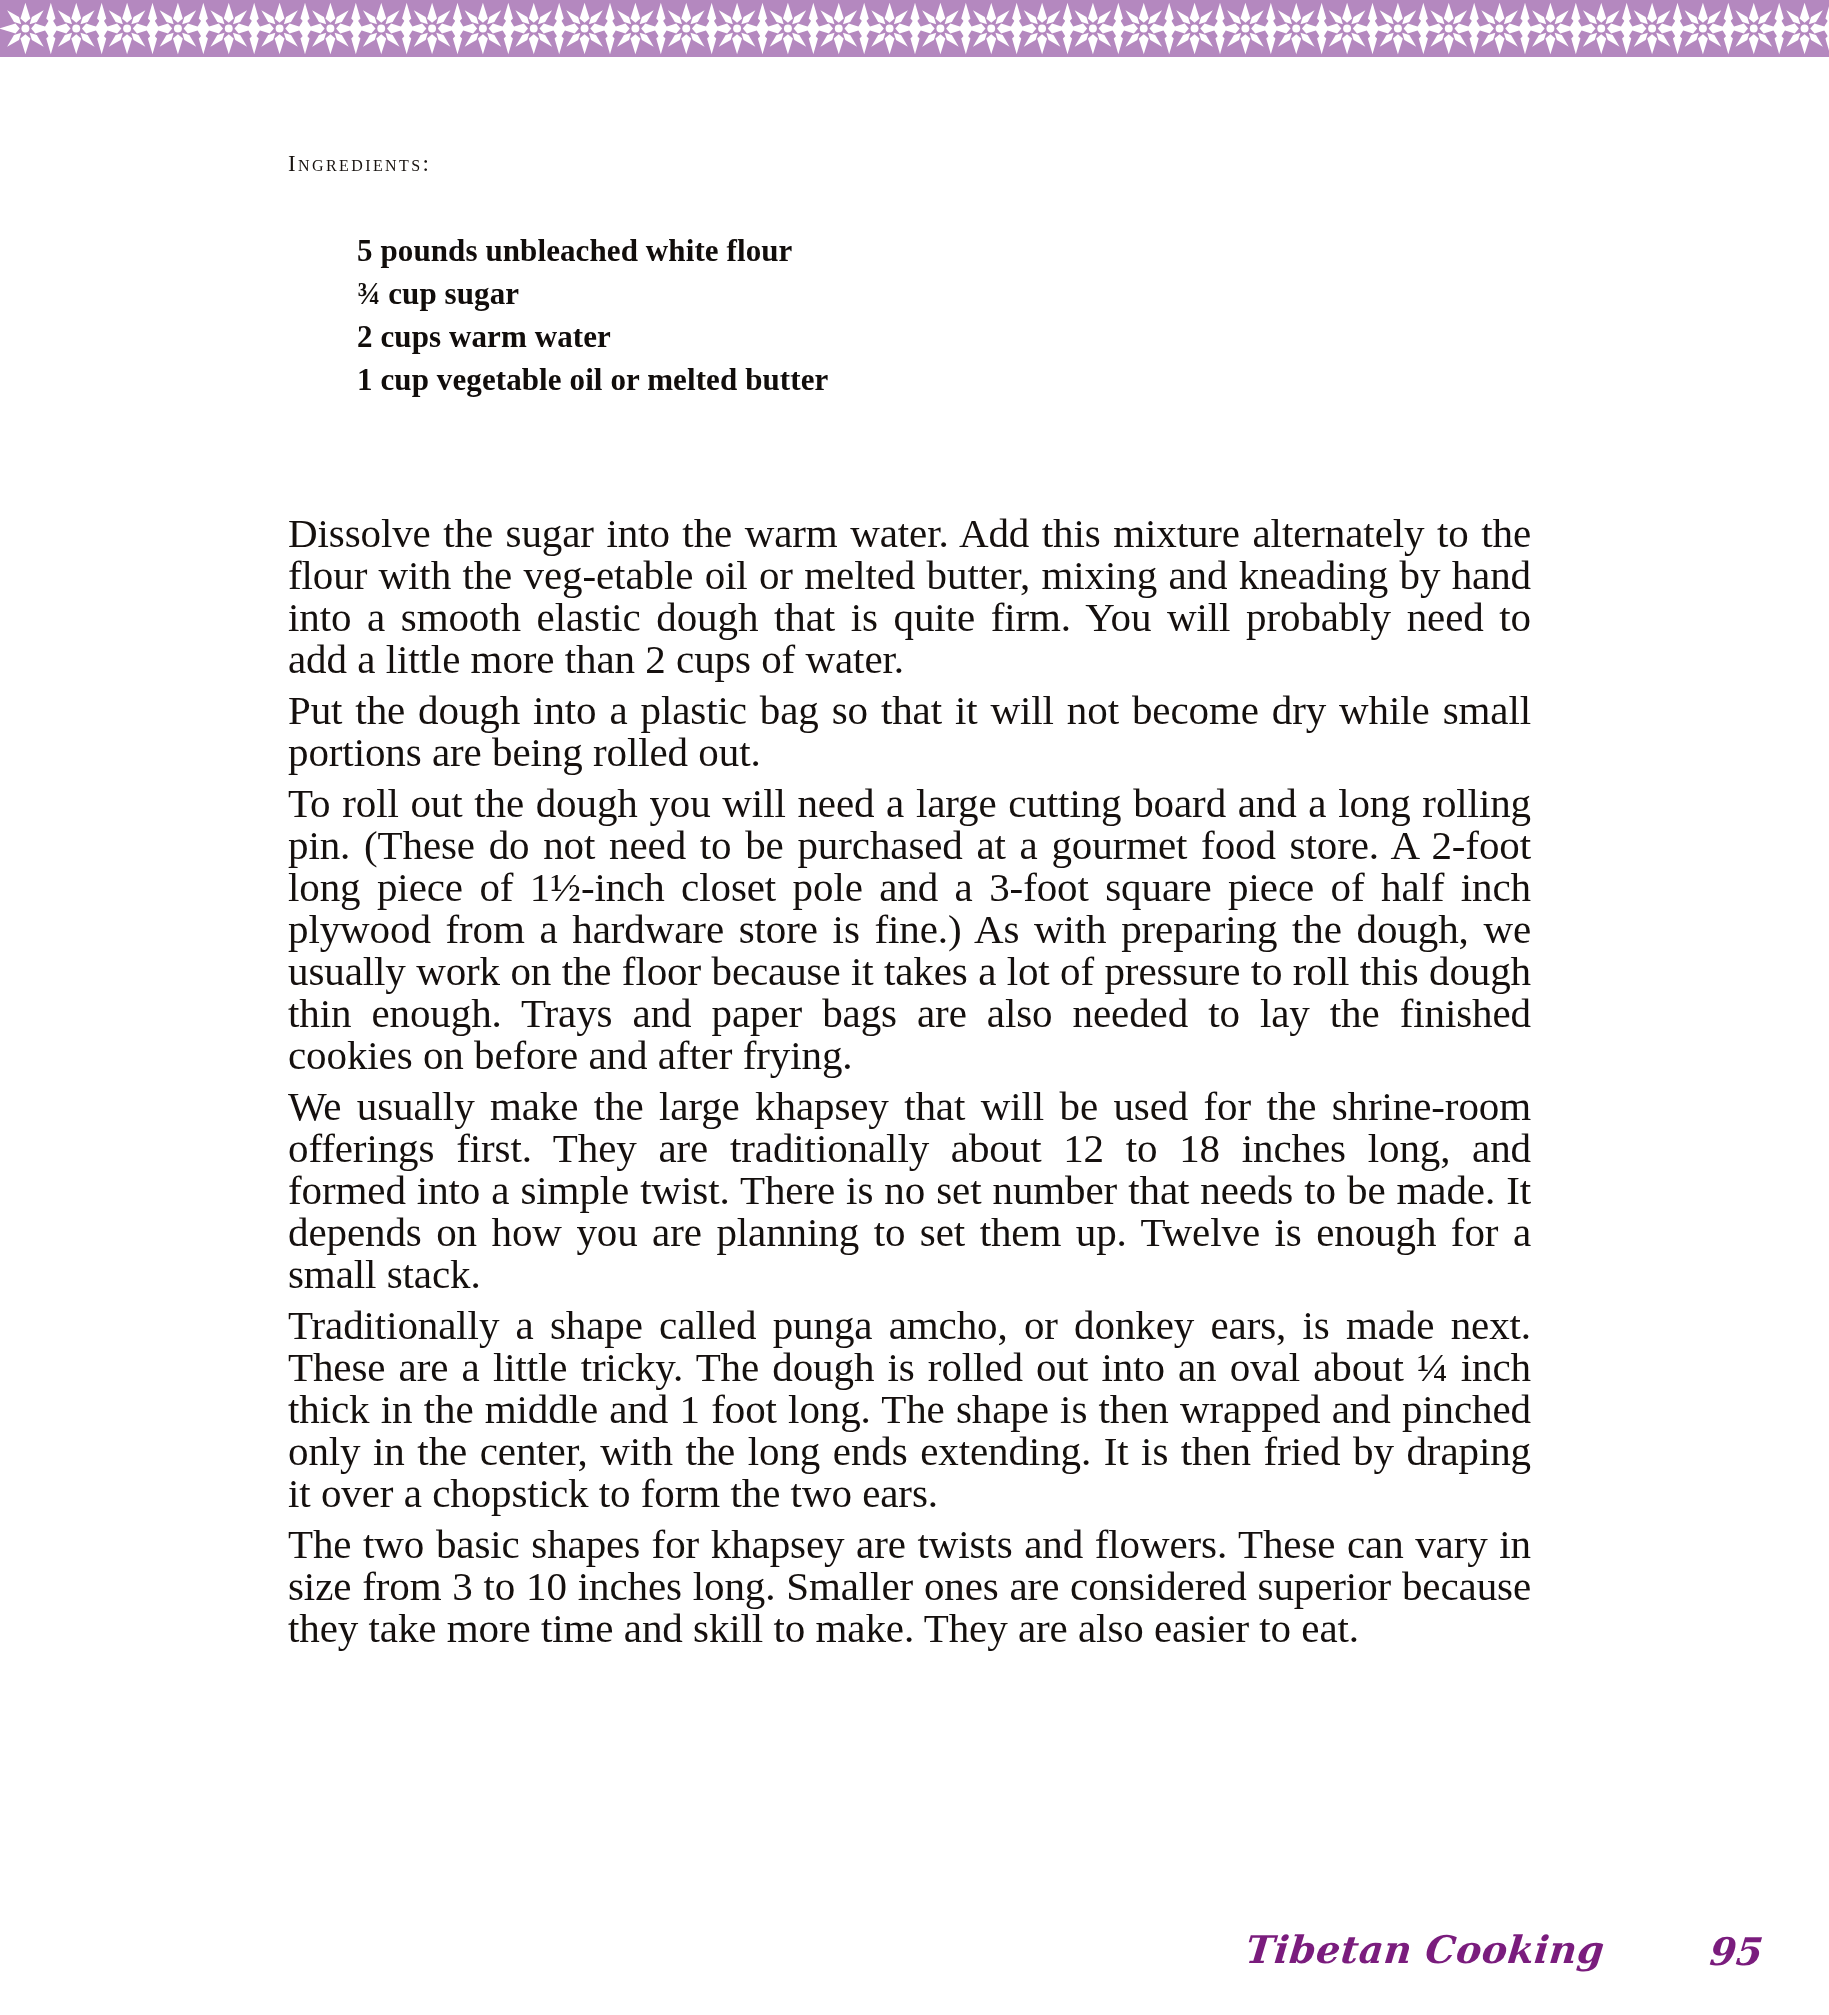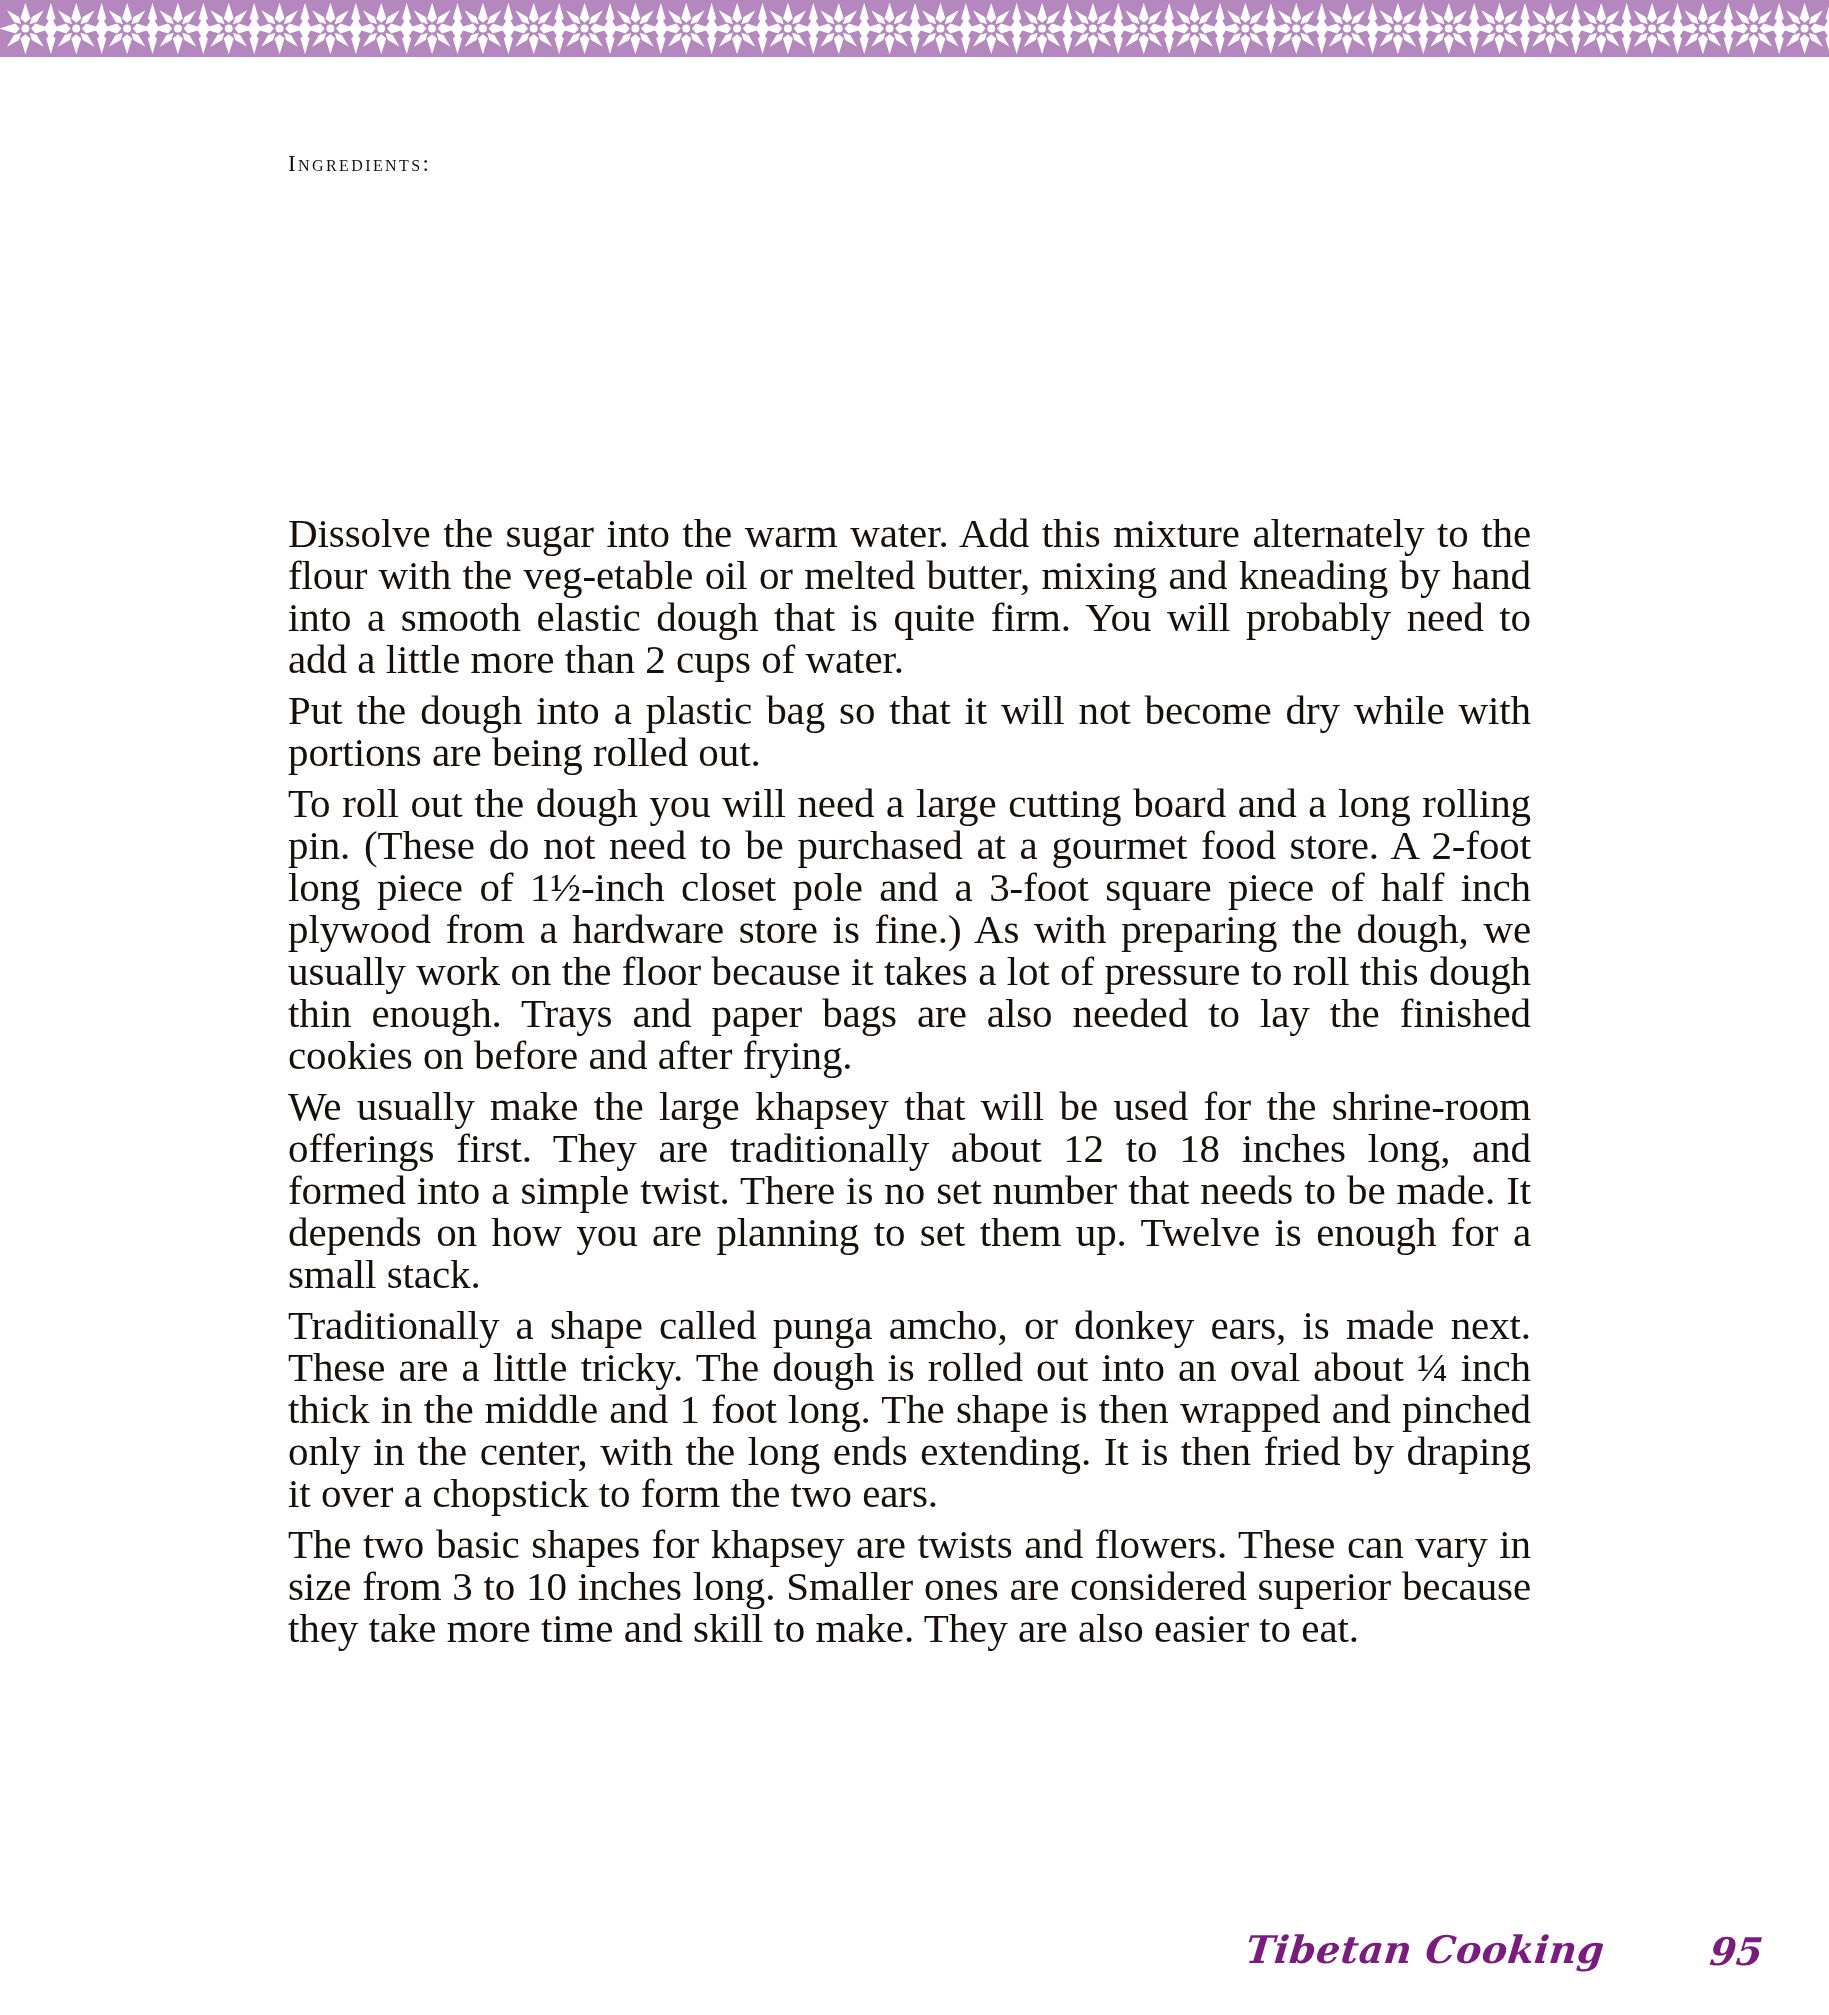--- a/index.html
+++ b/index.html
@@ -274,24 +274,30 @@
           <use href="#halfleaf" transform="translate(2333.33,37.5)"></use>
           <use xlink:href="#star8" transform="translate(2366.67,37.5)"></use>
           <use href="#spacerdiamond" transform="translate(2400.00,37.5)"></use>
           <use href="#halfleaf" transform="translate(2400.00,37.5)"></use>
         </g>
     </svg>
   </div>
 
   <div id="ingredients-heading">Ingredients:</div>
 
+  <ul id="ingredients-list">
+    <li>5 pounds unbleached white flour</li>
+    <li>¾ cup sugar</li>
+    <li>2 cups warm water</li>
+    <li>1 cup vegetable oil or melted butter</li>
+  </ul>
 
   <div id="body-copy">
     <p>Dissolve the sugar into the warm water. Add this mixture alternately to the flour with the veg-etable oil or melted butter, mixing and kneading by hand into a smooth elastic dough that is quite firm. You will probably need to add a little more than 2 cups of water.</p>
-    <p>Put the dough into a plastic bag so that it will not become dry while with portions are being rolled out.</p>
+    <p>Put the dough into a plastic bag so that it will not become dry while small portions are being rolled out.</p>
     <p>To roll out the dough you will need a large cutting board and a long rolling pin. (These do not need to be purchased at a gourmet food store. A 2-foot long piece of 1½-inch closet pole and a 3-foot square piece of half inch plywood from a hardware store is fine.) As with preparing the dough, we usually work on the floor because it takes a lot of pressure to roll this dough thin enough. Trays and paper bags are also needed to lay the finished cookies on before and after frying.</p>
     <p>We usually make the large khapsey that will be used for the shrine-room offerings first. They are traditionally about 12 to 18 inches long, and formed into a simple twist. There is no set number that needs to be made. It depends on how you are planning to set them up. Twelve is enough for a small stack.</p>
     <p>Traditionally a shape called punga amcho, or donkey ears, is made next. These are a little tricky. The dough is rolled out into an oval about ¼ inch thick in the middle and 1 foot long. The shape is then wrapped and pinched only in the center, with the long ends extending. It is then fried by draping it over a chopstick to form the two ears.</p>
     <p>The two basic shapes for khapsey are twists and flowers. These can vary in size from 3 to 10 inches long. Smaller ones are considered superior because they take more time and skill to make. They are also easier to eat.</p>
   </div>
 
   <div id="page-footer">
     <div id="footer-book-title">Tibetan Cooking</div>
     <div id="footer-page-number">95</div>
   </div>

